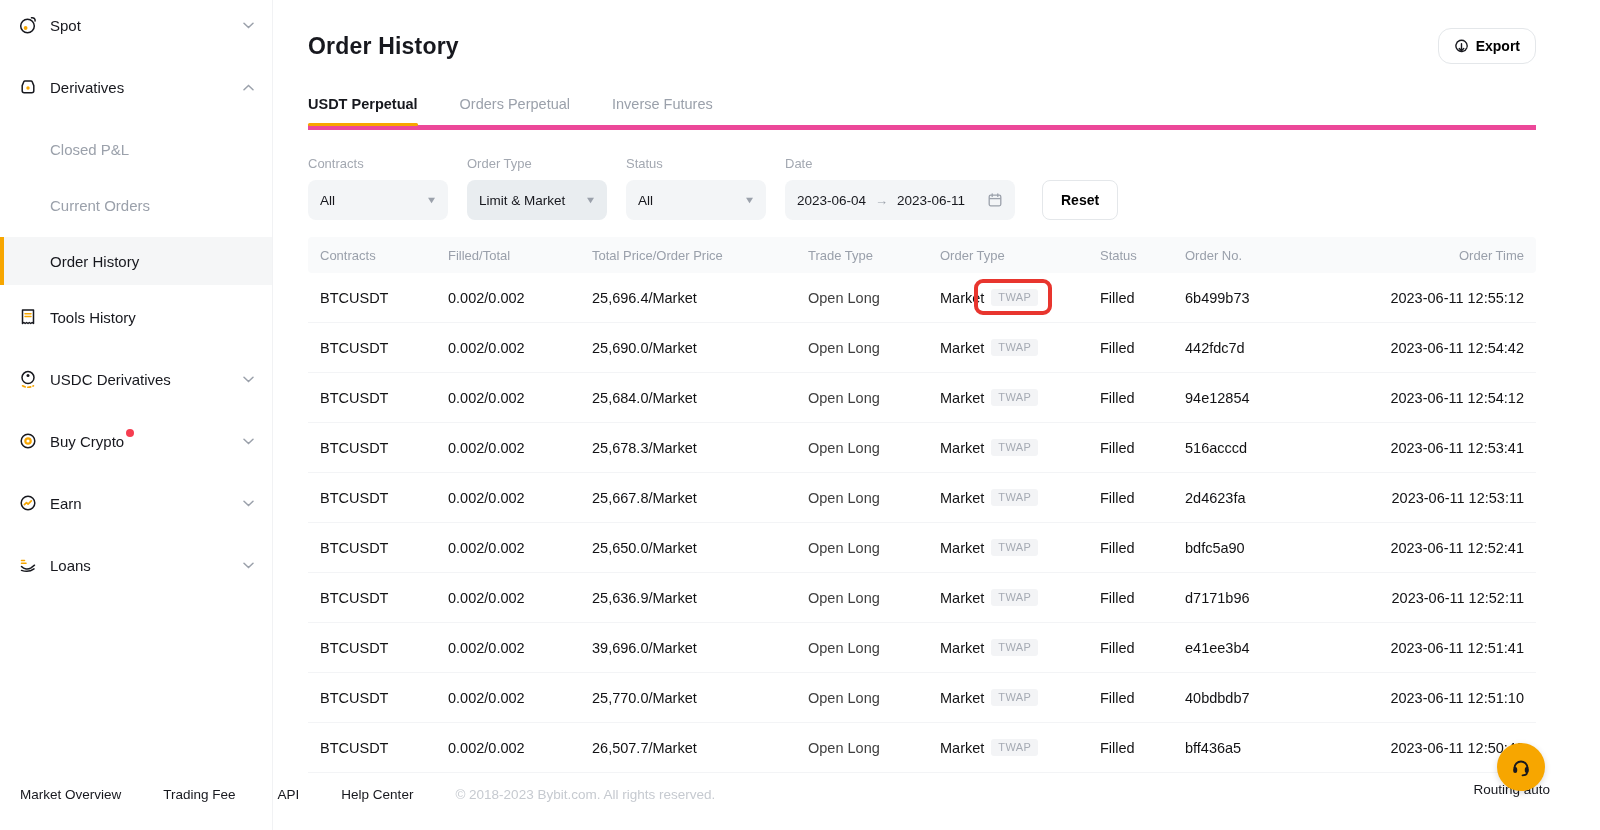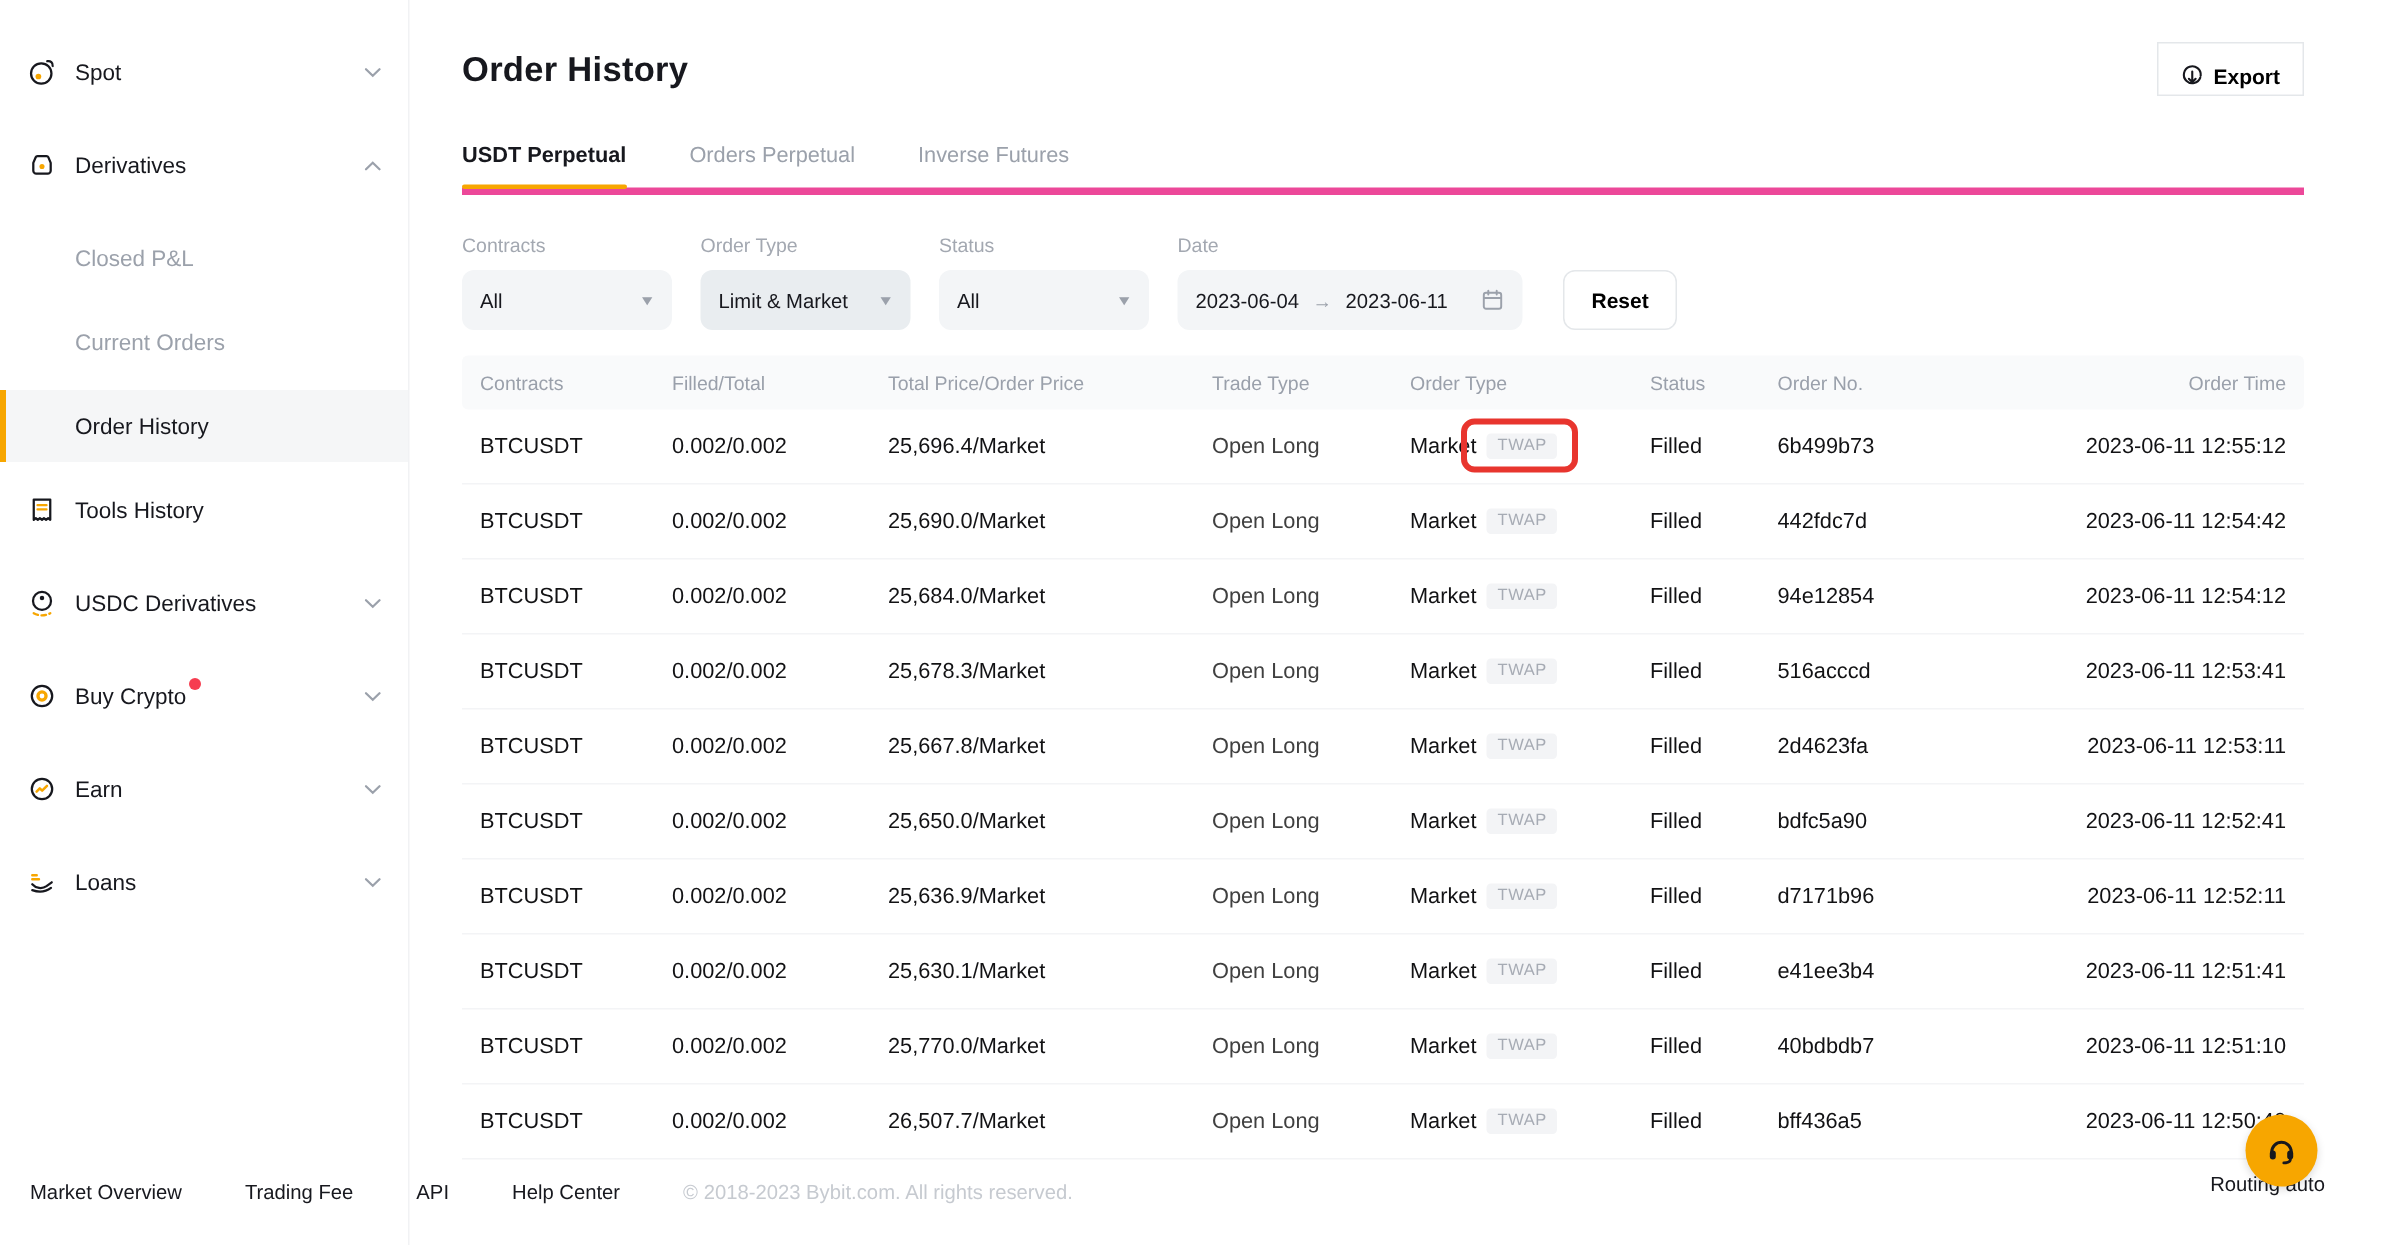--- a/index.html
+++ b/index.html
@@ -2,38 +2,38 @@
 <html><head>
 <meta charset="utf-8">
 <style>
   * { margin:0; padding:0; box-sizing:border-box; }
   html,body { width:1600px; height:830px; background:#fff; overflow:hidden;
     font-family:"Liberation Sans", sans-serif; color:#17181e; }
   body { position:relative; }
 
   
   .sidebar { position:absolute; left:0; top:0; width:273px; height:100%;
-    background:#fff; border-right:1px solid #f1f2f4; padding-top:24px; }
+    background:#fff; border-right:1px solid #f1f2f4; padding-top:1px; }
   .side-item { display:flex; align-items:center; height:48px; padding:0 18px 0 17px;
     cursor:pointer; position:relative; margin-bottom:14px; }
   .side-item .icon { width:22px; height:22px; display:flex; align-items:center; justify-content:center; margin-right:11px; flex:0 0 22px; }
   .side-item .lbl { font-size:15px; font-weight:500; color:#17181e; position:relative; }
   .side-item .chev { margin-left:auto; display:flex; }
   .side-sub { display:flex; align-items:center; height:48px; padding-left:50px;
     cursor:pointer; margin-bottom:8px; font-size:15px; color:#9ba1ab; }
   .side-sub.active { background:#f5f6f7; color:#17181e; font-weight:500; position:relative; }
   .side-sub.active::before { content:""; position:absolute; left:0; top:0; bottom:0; width:4px; background:#f7a600; }
   .red-dot { position:absolute; top:-4px; right:-10px; width:8px; height:8px; border-radius:50%; background:#f63d50; }
 
   
   .main { position:absolute; left:275px; top:0; right:0; bottom:0; padding:28px 64px 0 33px; }
   .page-head { display:flex; align-items:center; justify-content:space-between; }
   .page-title { font-size:23px; font-weight:700; letter-spacing:.2px; }
-  .export-btn { display:flex; align-items:flex-start; gap:7px; height:36px; padding:14px 15px;
-    background:#fff; border:1px solid #e4e7ea; border-radius:0; font-size:14px; font-weight:700; cursor:pointer; }
+  .export-btn { display:flex; align-items:center; gap:7px; height:36px; padding:14px 15px;
+    background:#fff; border:1px solid #e4e7ea; border-radius:13px; font-size:14px; font-weight:700; cursor:pointer; }
 
   .tabs { display:flex; gap:42px; margin-top:32px; border-bottom:5px solid #ec4899; }
   .tab { font-size:14.5px; color:#9ba1ab; padding-bottom:13px; cursor:pointer; position:relative; }
   .tab.active { color:#17181e; font-weight:700; }
   .tab.active::after { content:""; position:absolute; left:0; right:0; bottom:-1px; height:3px; background:#f7a600; border-radius:2px; }
 
   .filters { display:flex; margin-top:26px; align-items:flex-end; }
   .fgroup { margin-right:19px; }
   .flabel { font-size:13px; color:#a3a8b1; margin-bottom:9px; }
   .fbox { height:40px; border-radius:8px; background:#f3f5f7; display:flex; align-items:center;
@@ -374,21 +374,21 @@
             </span>
           </div>
           <div>Filled</div>
           <div>d7171b96</div>
           <div>2023-06-11 12:52:11</div>
         </div>
 
         <div class="trow">
           <div>BTCUSDT</div>
           <div>0.002/0.002</div>
-          <div>25,630.1/Market</div>
+          <div>39,696.0/Market</div>
           <div class="cell-trade">Open Long</div>
           <div class="cell-ordertype">
             <span>Market</span>
             <span class="badge-wrap">
 
               <span class="badge">TWAP</span>
             </span>
           </div>
           <div>Filled</div>
           <div>e41ee3b4</div>

